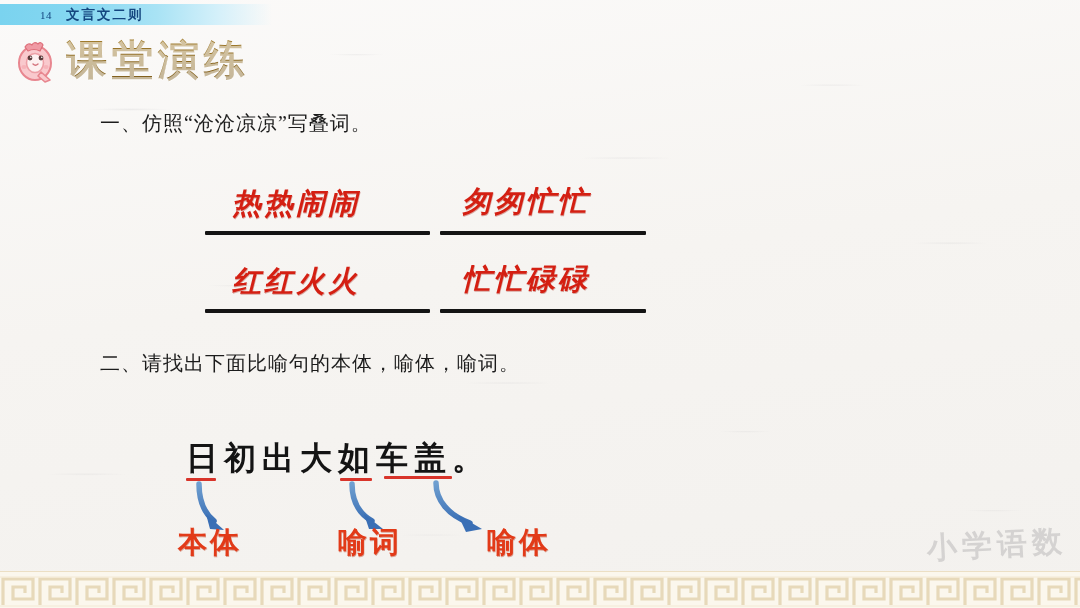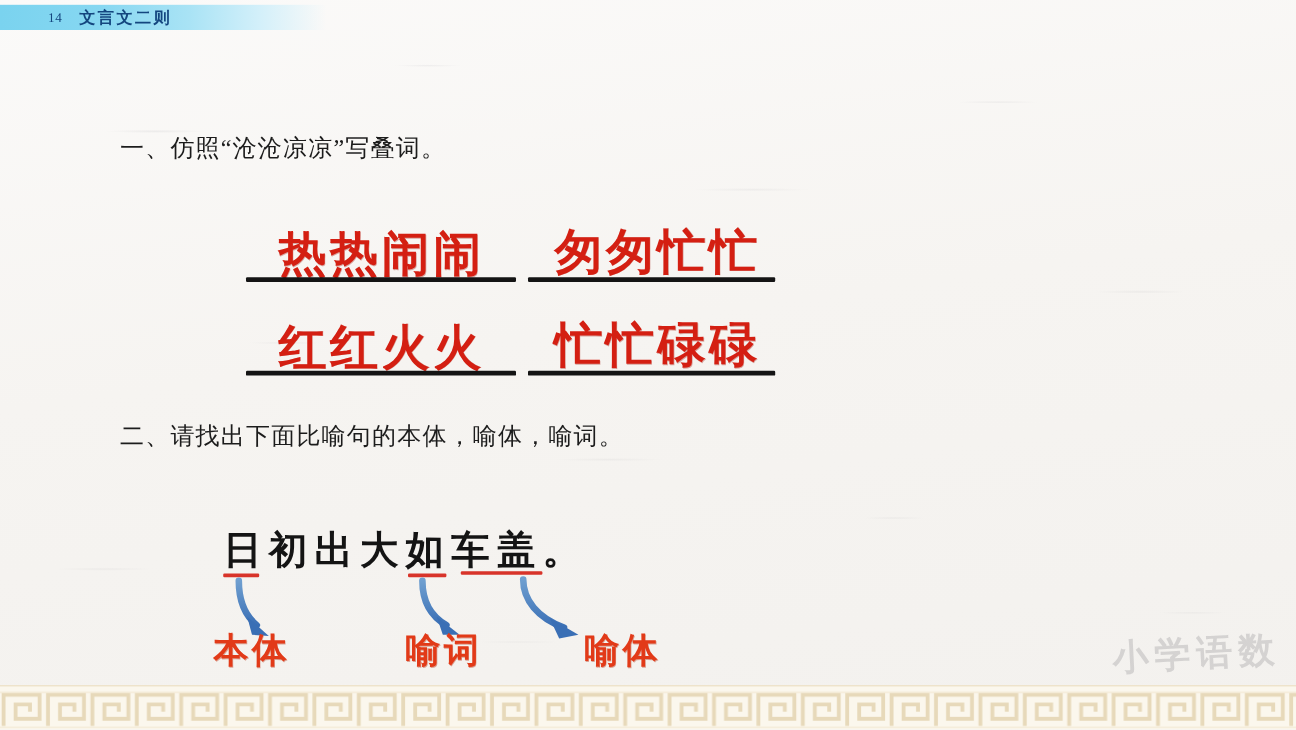--- a/index.html
+++ b/index.html
@@ -88,22 +88,23 @@
     color: #1c1c1c;
     letter-spacing: 1px;
     white-space: nowrap;
     font-family: "Liberation Serif", serif;
   }
   #q1 { left: 100px; top: 110px; }
   #q2 { left: 100px; top: 350px; }
   .ans-word {
     position: absolute;
     color: #d41f12;
-    font-size: 40px;
-    font-weight: bold;
+    font-size: 29px;
+    font-weight: bold;
+    font-style: italic;
     letter-spacing: 3px;
     white-space: nowrap;
     font-family: "Liberation Serif", serif;
     text-shadow: .5px .5px 0 rgba(160,20,10,.35);
   }
   .ans-rule {
     position: absolute;
     height: 4px;
     background: #141414;
     border-radius: 1px;
@@ -178,20 +179,36 @@
 </head>
 <body>
 
 <div id="slide">
 
   <div id="lesson-bar">
     <span id="lesson-no">14</span>
     <span id="lesson-title">文言文二则</span>
   </div>
 
+  <div id="title-row">
+    <svg id="q-mascot" viewBox="0 0 44 50">
+      <ellipse cx="21" cy="27" rx="16" ry="17" fill="#f9c9cd" stroke="#e8868f" stroke-width="2"></ellipse>
+      <ellipse cx="21" cy="27" rx="8.5" ry="9.5" fill="#fdf1f1" stroke="#eda0a7" stroke-width="1.6"></ellipse>
+      <path d="M27 36 L36 44 L31 46 L24 40 Z" fill="#f9c9cd" stroke="#e8868f" stroke-width="1.6" stroke-linejoin="round"></path>
+      <circle cx="16" cy="22" r="2.4" fill="#5a3b3b"></circle>
+      <circle cx="27" cy="22" r="2.4" fill="#5a3b3b"></circle>
+      <circle cx="16.8" cy="21.2" r="0.8" fill="#fff"></circle>
+      <circle cx="27.8" cy="21.2" r="0.8" fill="#fff"></circle>
+      <path d="M19 28 q2.5 2.4 5 0" stroke="#d4727c" stroke-width="1.4" fill="none" stroke-linecap="round"></path>
+      <path d="M11 11 q3 -5 7 -2 q2 -4 6 -1 q3 -3 5 1 l-3 6 q-6 -3 -12 0 Z" fill="#f09aa4" stroke="#dd6e79" stroke-width="1.2" stroke-linejoin="round"></path>
+      <ellipse cx="10" cy="31" rx="2.6" ry="2" fill="#f5aeb4" opacity=".8"></ellipse>
+      <ellipse cx="32" cy="31" rx="2.6" ry="2" fill="#f5aeb4" opacity=".8"></ellipse>
+    </svg>
+    <span id="section-title">课堂演练</span>
+  </div>
 
   <div class="question" id="q1">一、仿照“沧沧凉凉”写叠词。</div>
 
   <div class="ans-word" style="left:232px; top:184px;">热热闹闹</div>
   <div class="ans-rule" style="left:205px; top:231px; width:225px;"></div>
 
   <div class="ans-word" style="left:462px; top:182px;">匆匆忙忙</div>
   <div class="ans-rule" style="left:440px; top:231px; width:206px;"></div>
 
   <div class="ans-word" style="left:232px; top:262px;">红红火火</div>

